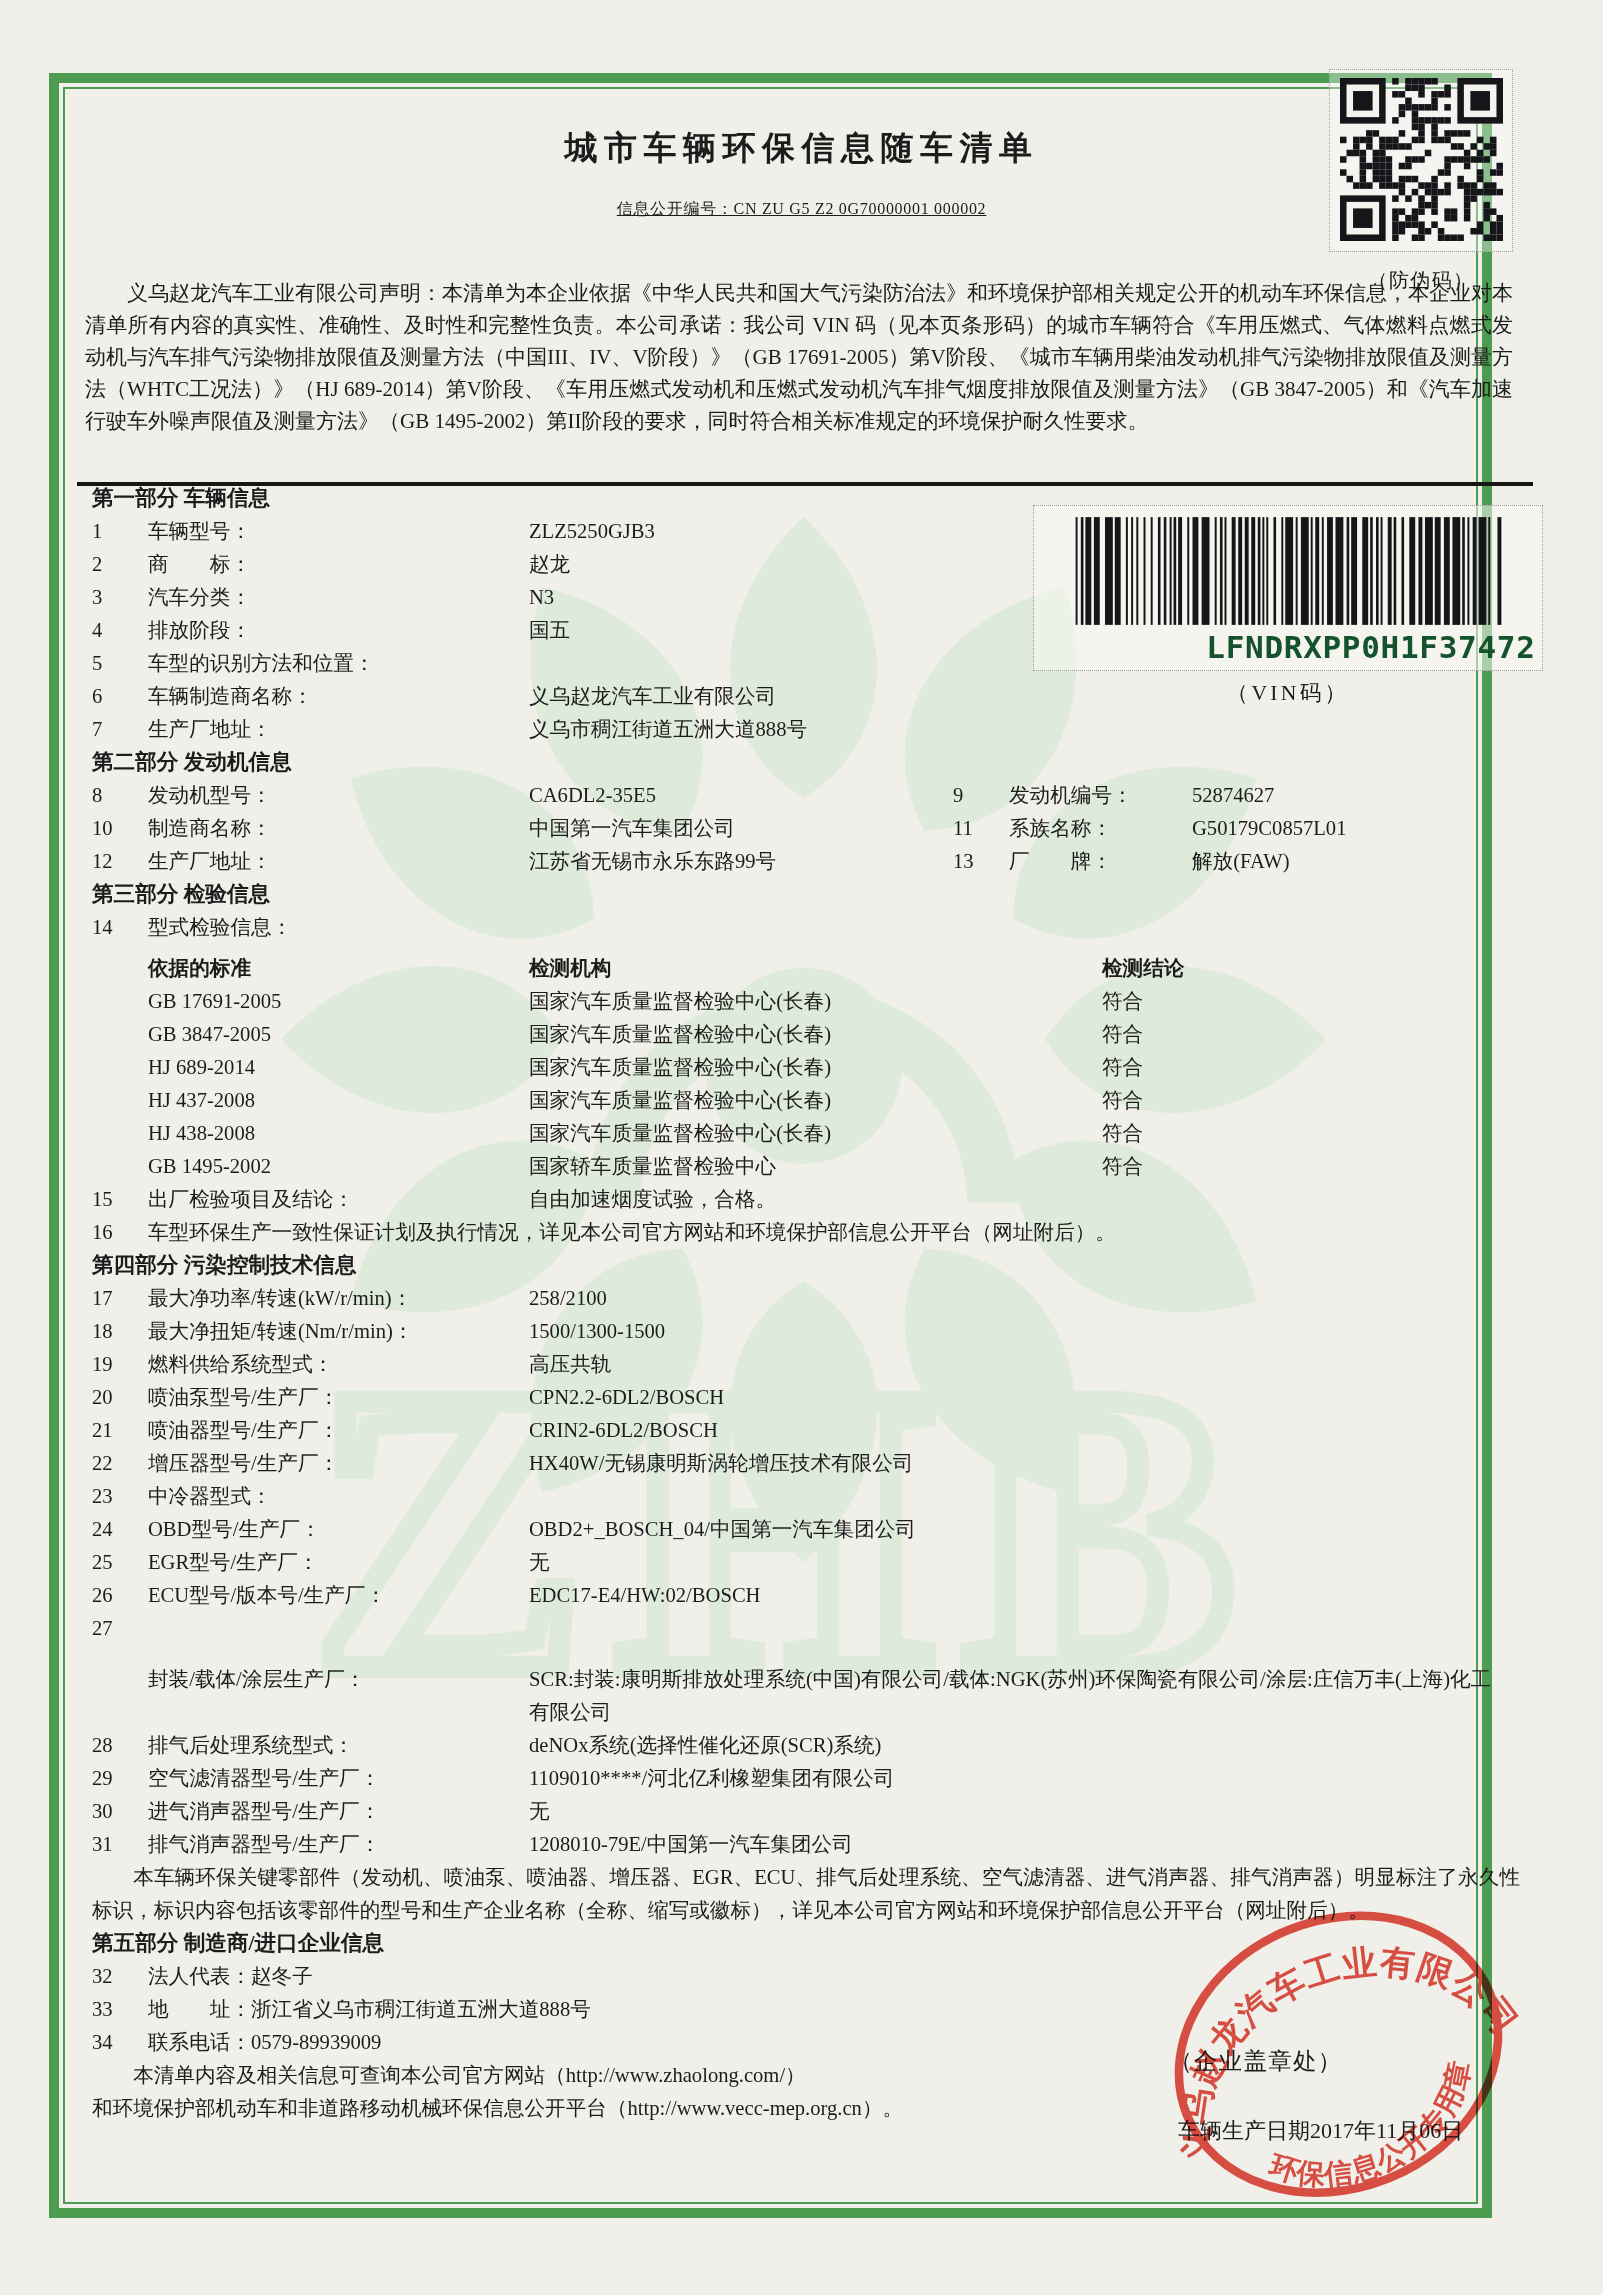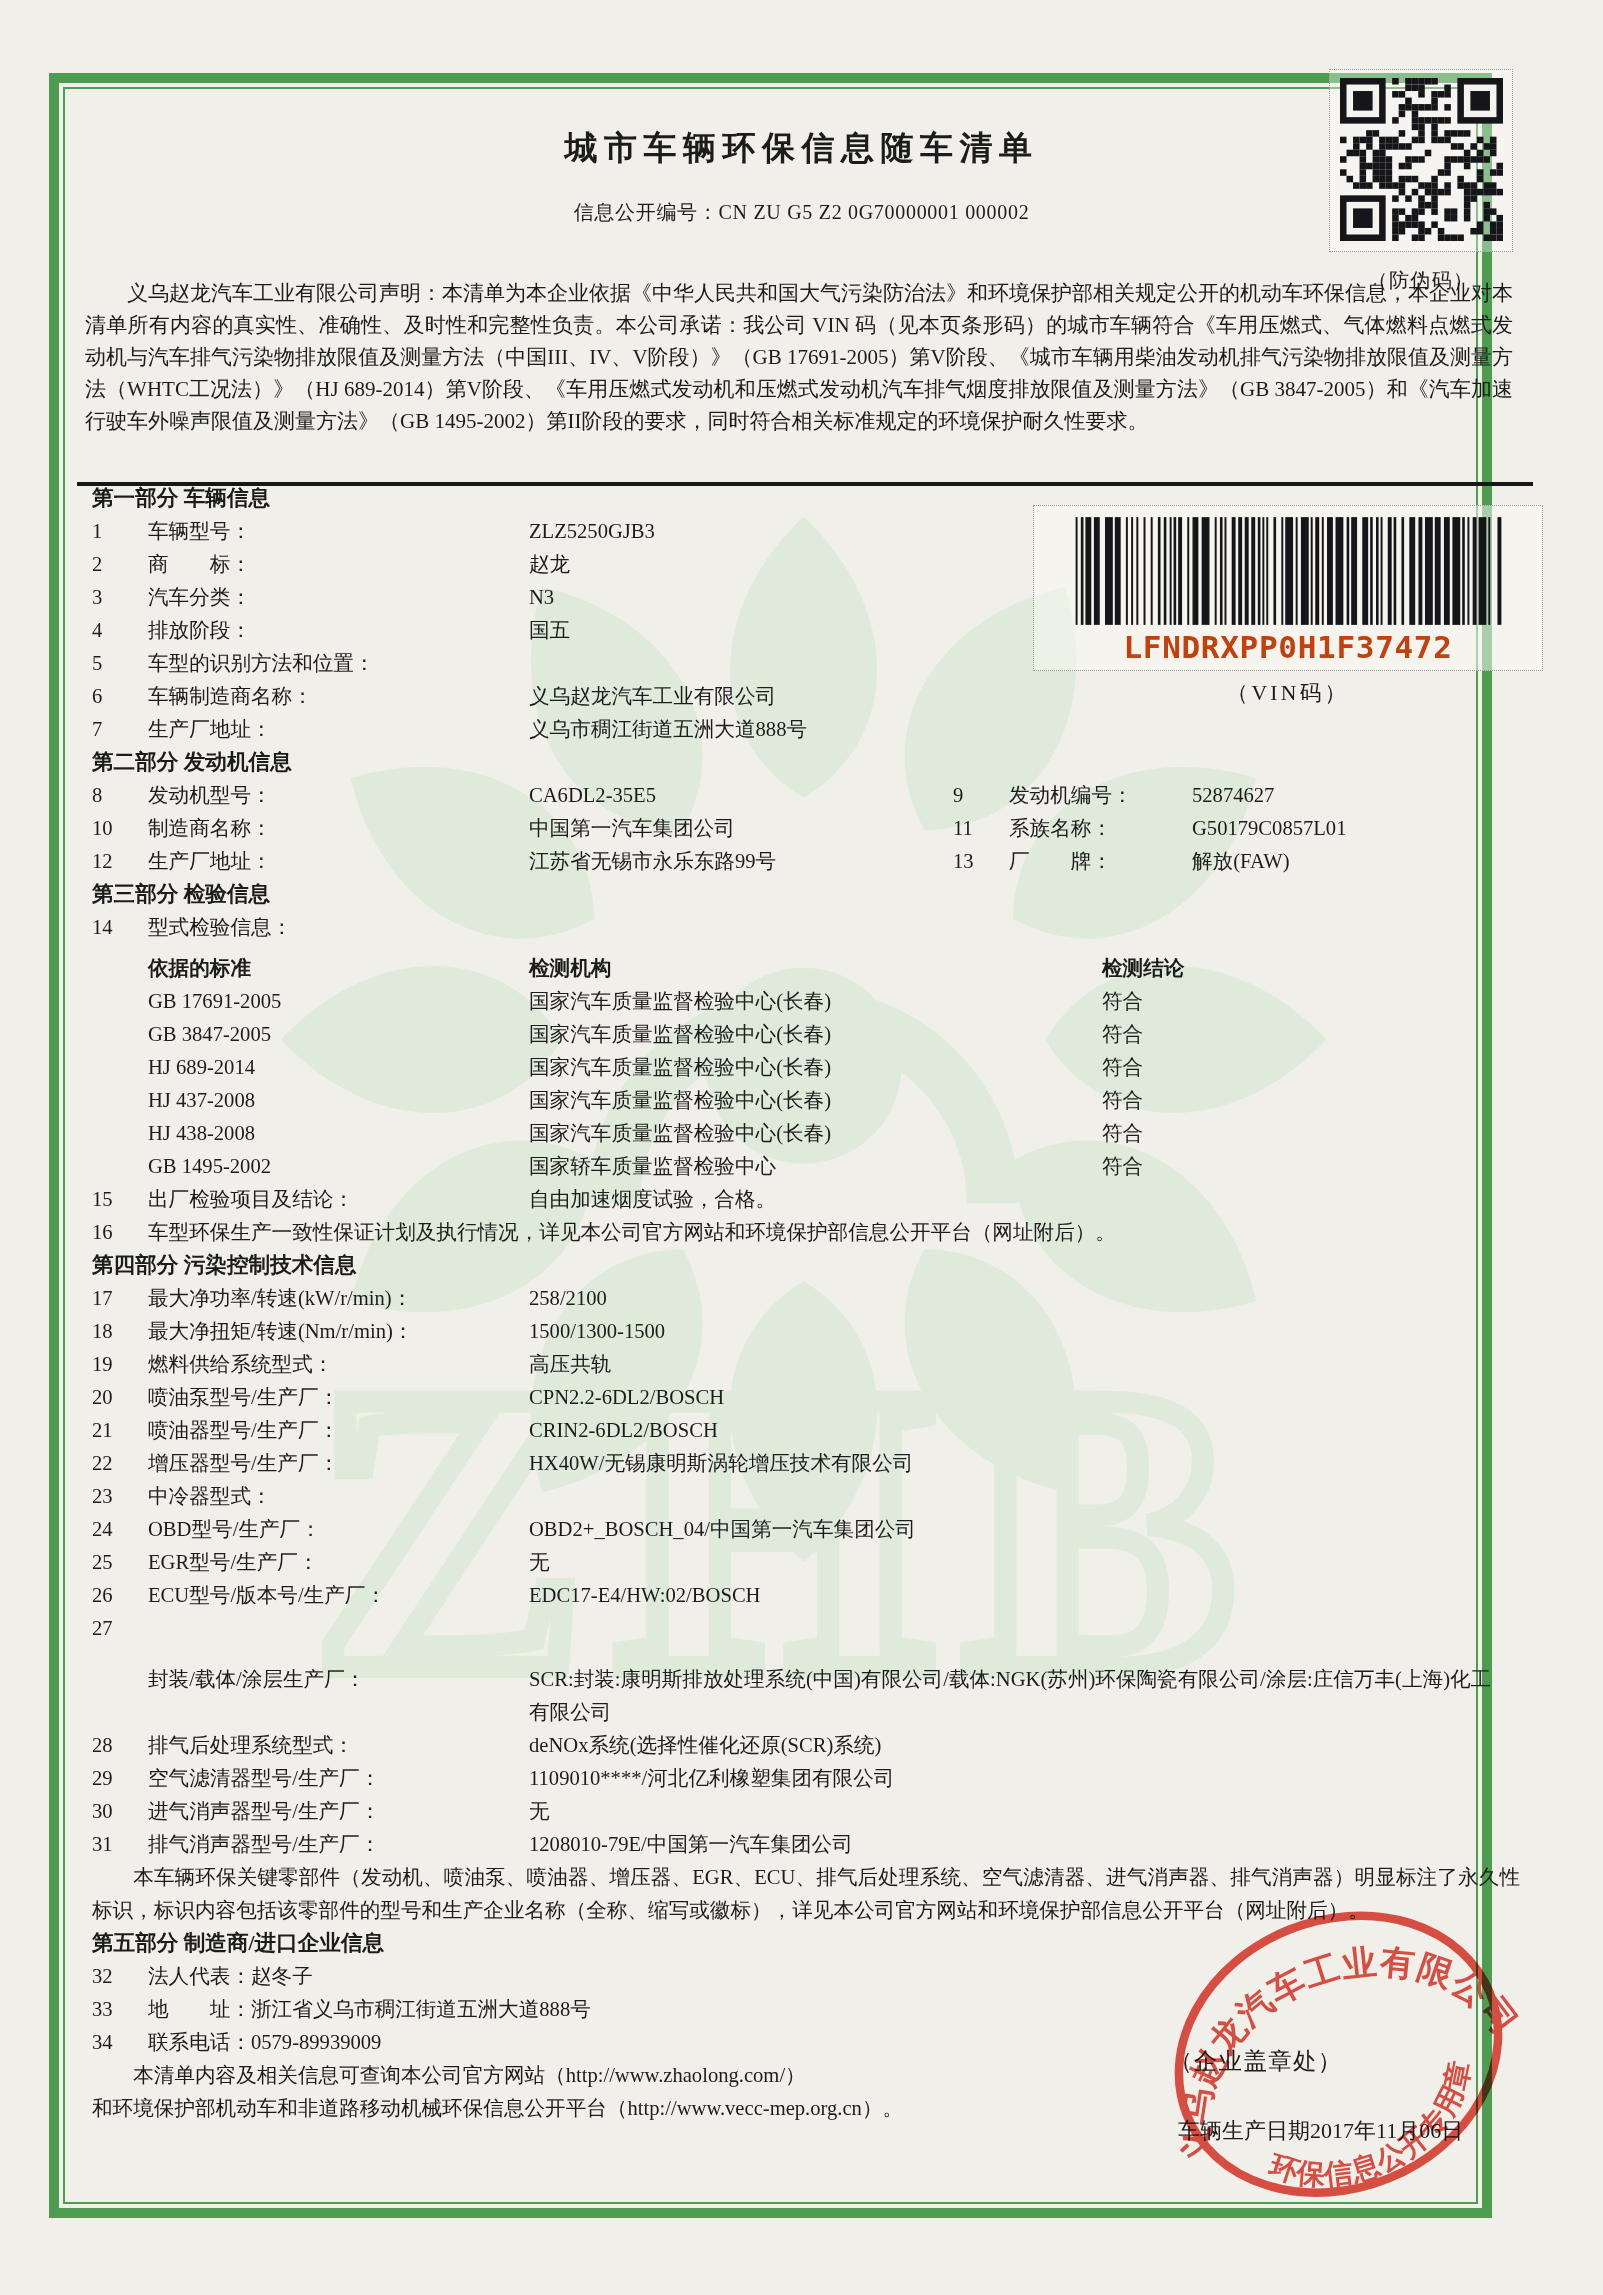--- a/index.html
+++ b/index.html
@@ -19,36 +19,36 @@
   }
   
   .watermark{position:absolute;left:209px;top:471px;z-index:0;opacity:.75;}
   
   .title{
     position:absolute;left:0;top:126px;width:100%;text-align:center;
     font-size:33px;font-weight:700;letter-spacing:6.5px;z-index:2;
   }
   .pub-no{
     position:absolute;left:0;top:199px;width:100%;text-align:center;
-    font-size:20px;letter-spacing:0.7px;z-index:2;
+    font-size:16px;letter-spacing:0.7px;z-index:2;text-decoration:underline;
   }
   .qr-block{position:absolute;left:1329px;top:69px;width:184px;z-index:2;text-align:center;}
   .qr-box{border:1.3px dotted #9a9a92;padding:7.8px;background:rgba(255,255,255,.35);}
   .qr-caption{font-size:20px;margin-top:15px;letter-spacing:1.3px;}
   .declaration{
     position:absolute;left:85px;top:256px;width:1428px;z-index:2;
     font-size:21px;line-height:32px;text-indent:2em;text-align:justify;
   }
   .divider{position:absolute;left:77px;top:482px;width:1456px;height:3.9px;background:#171717;z-index:2;}
   
   .vin-block{position:absolute;left:1033px;top:505px;width:510px;z-index:3;text-align:center;}
   .vin-box{border:1.3px dotted #9a9a92;padding:10.5px 6.5px 5.2px 6.5px;background:rgba(248,248,243,.55);}
   .vin-code{
     font-family:"DejaVu Sans Mono",monospace;font-size:31px;font-weight:600;
-    letter-spacing:0.7px;color:#c2410c;margin-top:2.6px;
+    letter-spacing:0.7px;color:#14532d;margin-top:2.6px;text-align:right;
   }
   .vin-caption{font-size:21.6px;letter-spacing:3.3px;margin-top:6.5px;}
   
   .flow{position:absolute;left:92px;top:482px;width:1412px;z-index:2;font-size:20.6px;line-height:33px;}
   .sec{font-size:21.6px;font-weight:700;}
   .row{display:flex;}
   .num{width:56px;flex:none;}
   .lbl{width:381px;flex:none;}
   .val{flex:1;}
   .val-l{width:424px;flex:none;}

